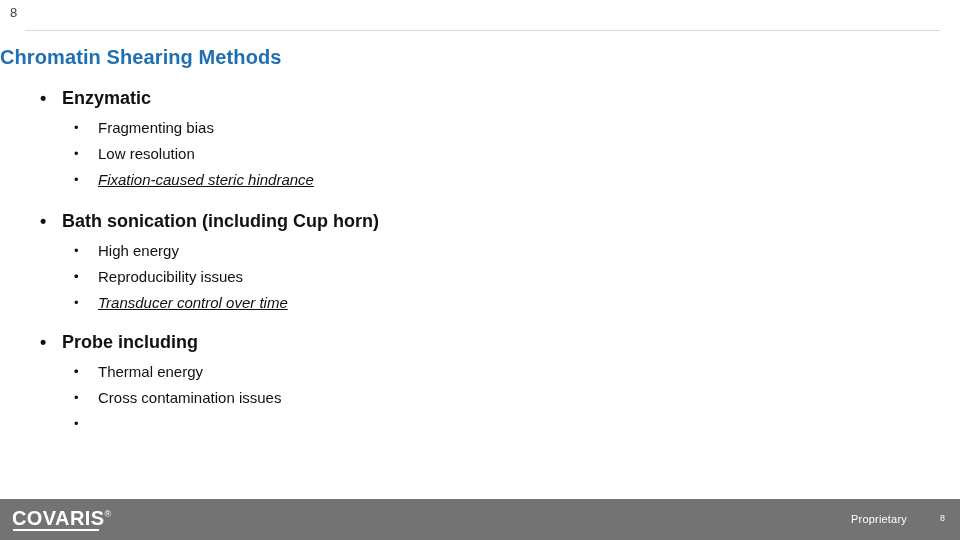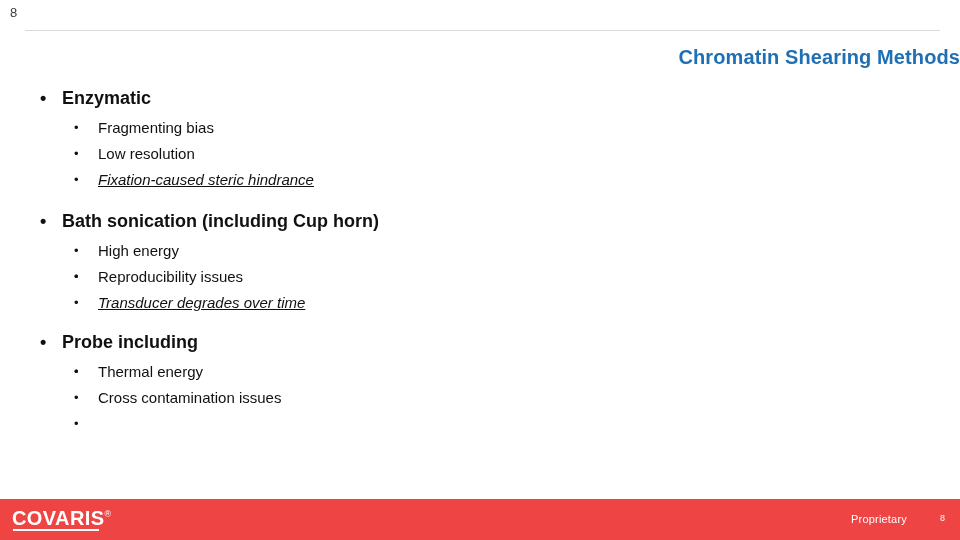--- a/index.html
+++ b/index.html
@@ -34,21 +34,21 @@
     top: 30px;
     width: 915px;
     height: 1px;
     background: #d9d9d9;
   }
   .slide-title {
     position: absolute;
     left: 0;
     top: 46px;
     width: 960px;
-    text-align: right;
+    text-align: left;
     font-size: 20px;
     font-weight: bold;
     color: #1f6fb5;
     letter-spacing: 0.1px;
   }
   .content {
     position: absolute;
     left: 0;
     top: 86px;
     width: 960px;
@@ -95,21 +95,21 @@
     font-style: italic;
   }
   .gap-a { height: 16px; }
   .gap-b { height: 14px; }
   .footer-bar {
     position: absolute;
     left: 0;
     bottom: 0;
     width: 960px;
     height: 41px;
-    background: #ef4444;
+    background: #737373;
   }
   .logo {
     position: absolute;
     left: 12px;
     top: 8px;
     color: #ffffff;
     font-size: 20px;
     font-weight: bold;
     letter-spacing: 0.4px;
     font-family: "Liberation Sans", sans-serif;
@@ -187,21 +187,21 @@
       </div>
       <div class="l2">
         <span class="bullet">•</span>
       </div>
       <div class="l2">
         <span class="bullet">•</span>
         <span class="txt">Reproducibility issues</span>
       </div>
       <div class="l2">
         <span class="bullet">•</span>
-        <span class="txt underline">Transducer degrades over time</span>
+        <span class="txt underline">Transducer control over time</span>
       </div>
     </div>
 
     <div class="gap-b"></div>
 
     <div class="l1">
       <span class="bullet">•</span>
       <span class="txt">Probe including</span>
     </div>
     <div class="l2-group">

